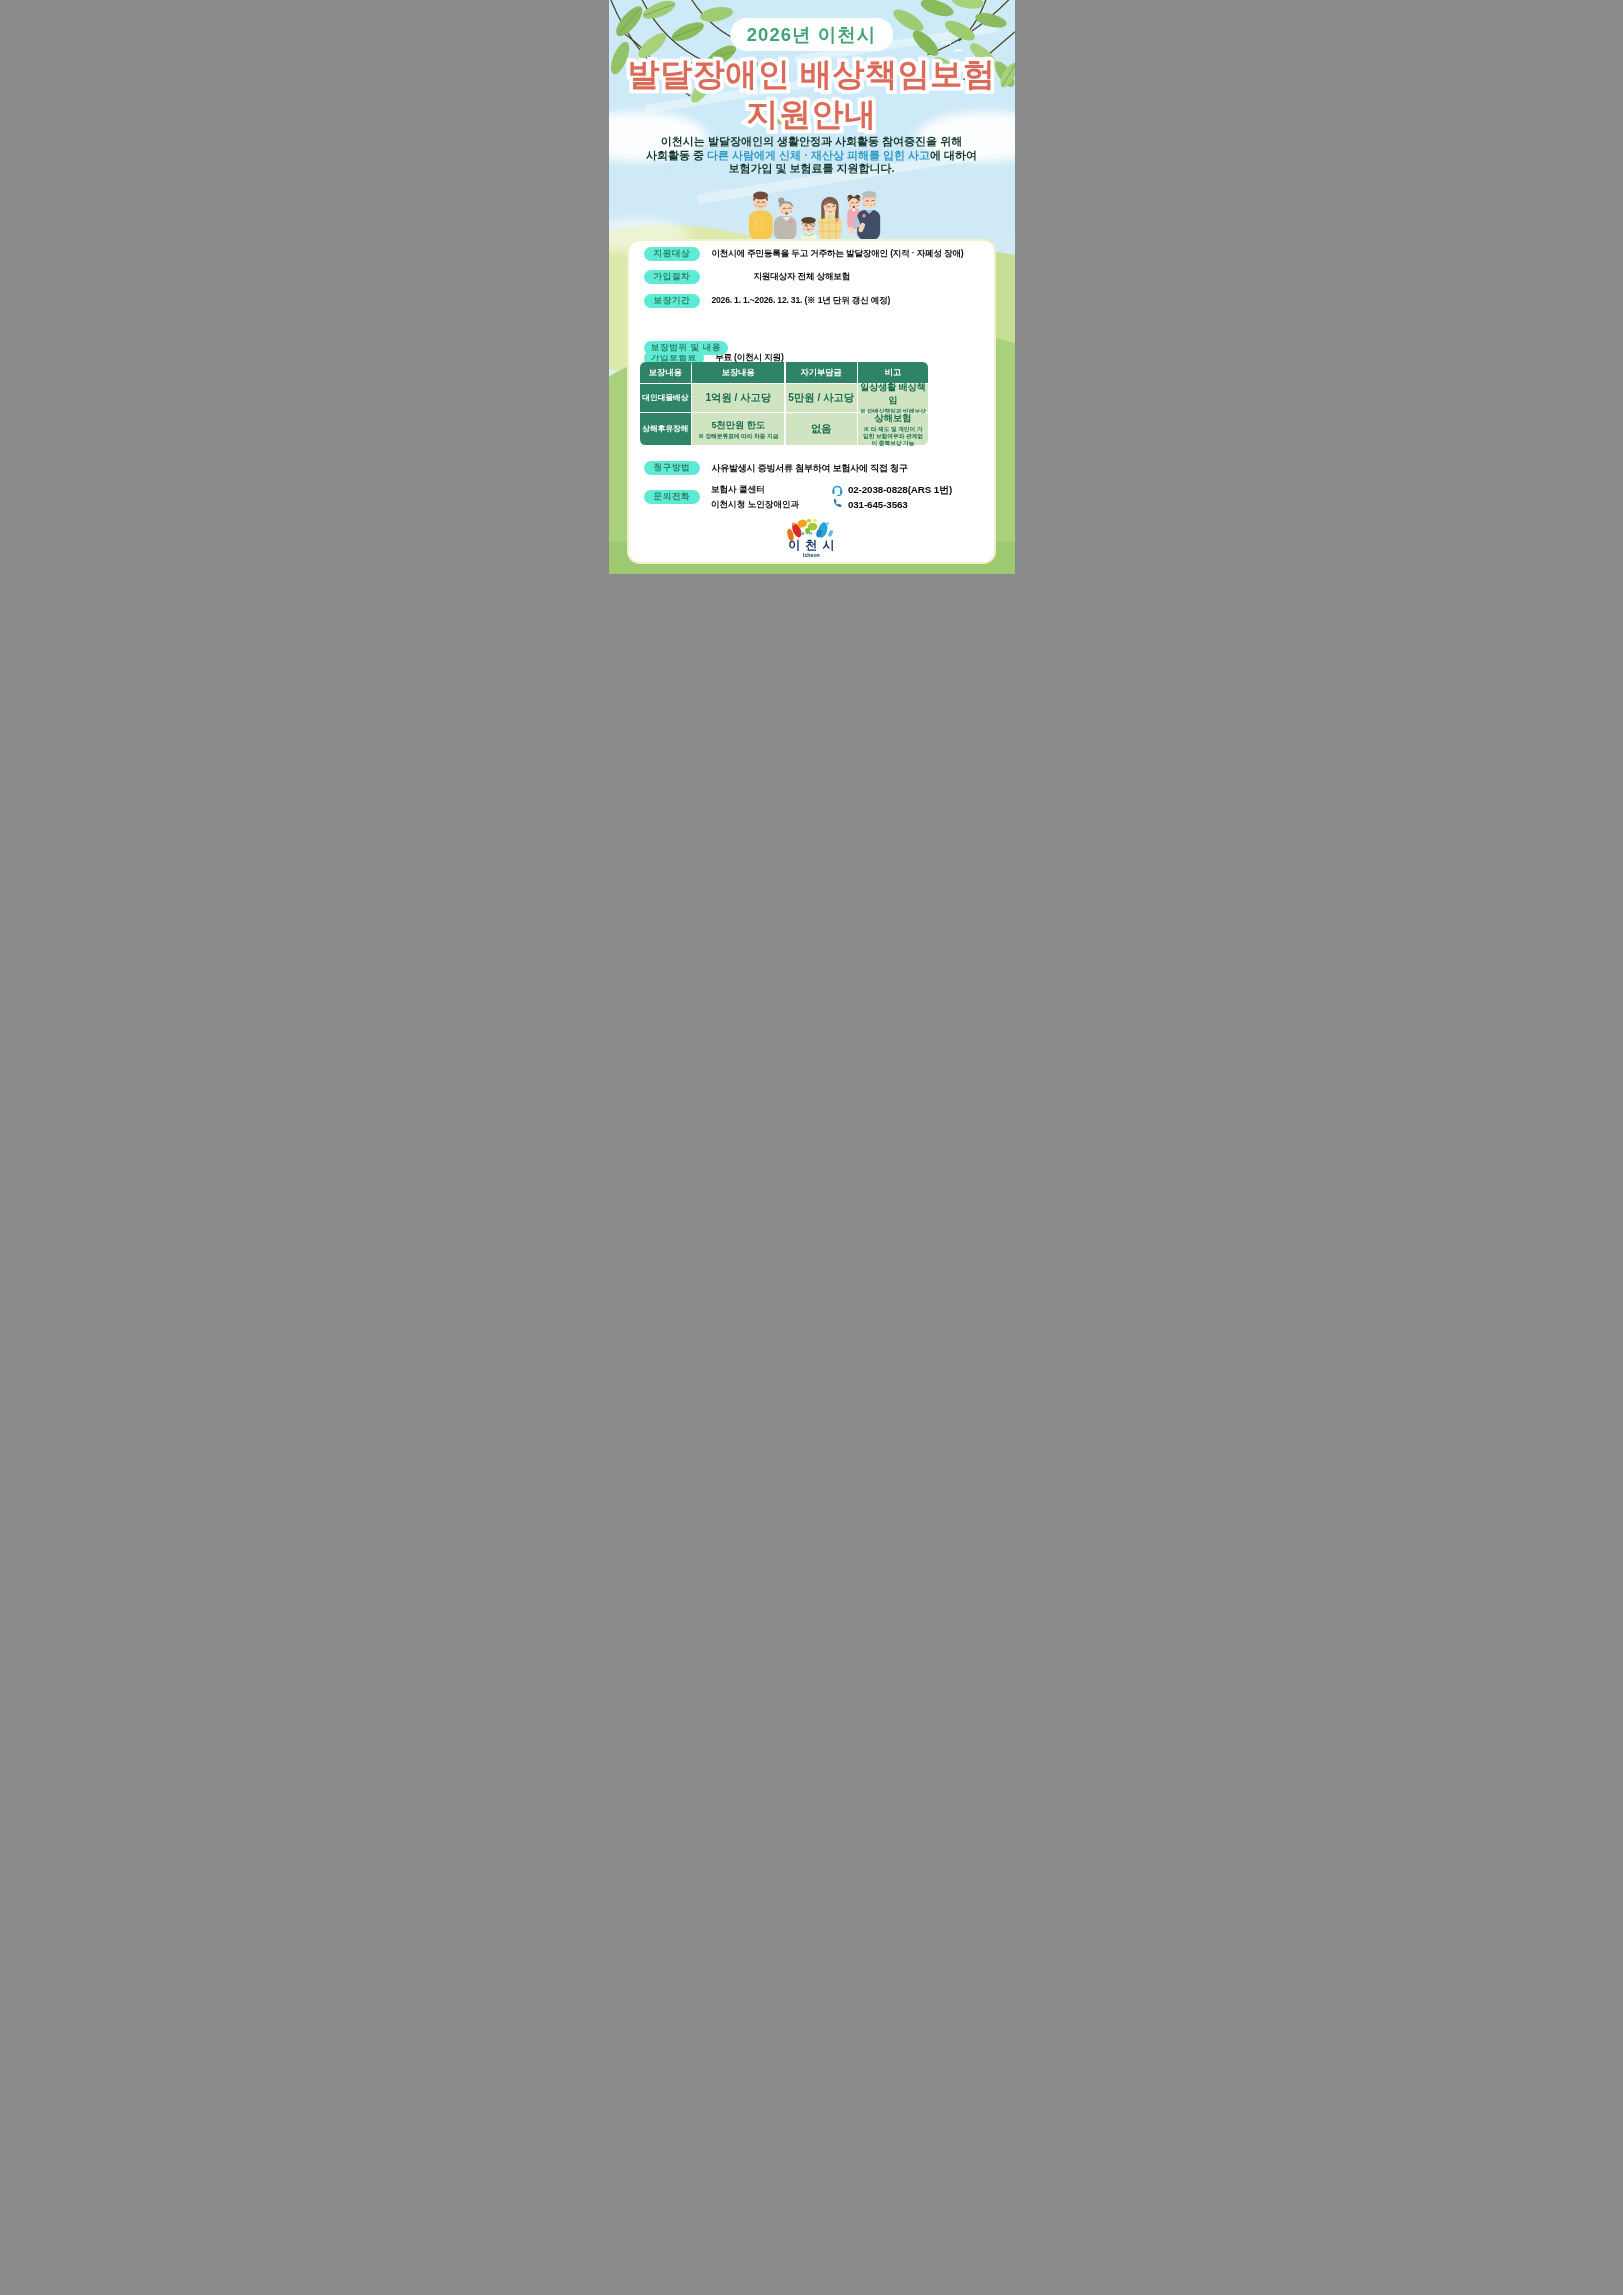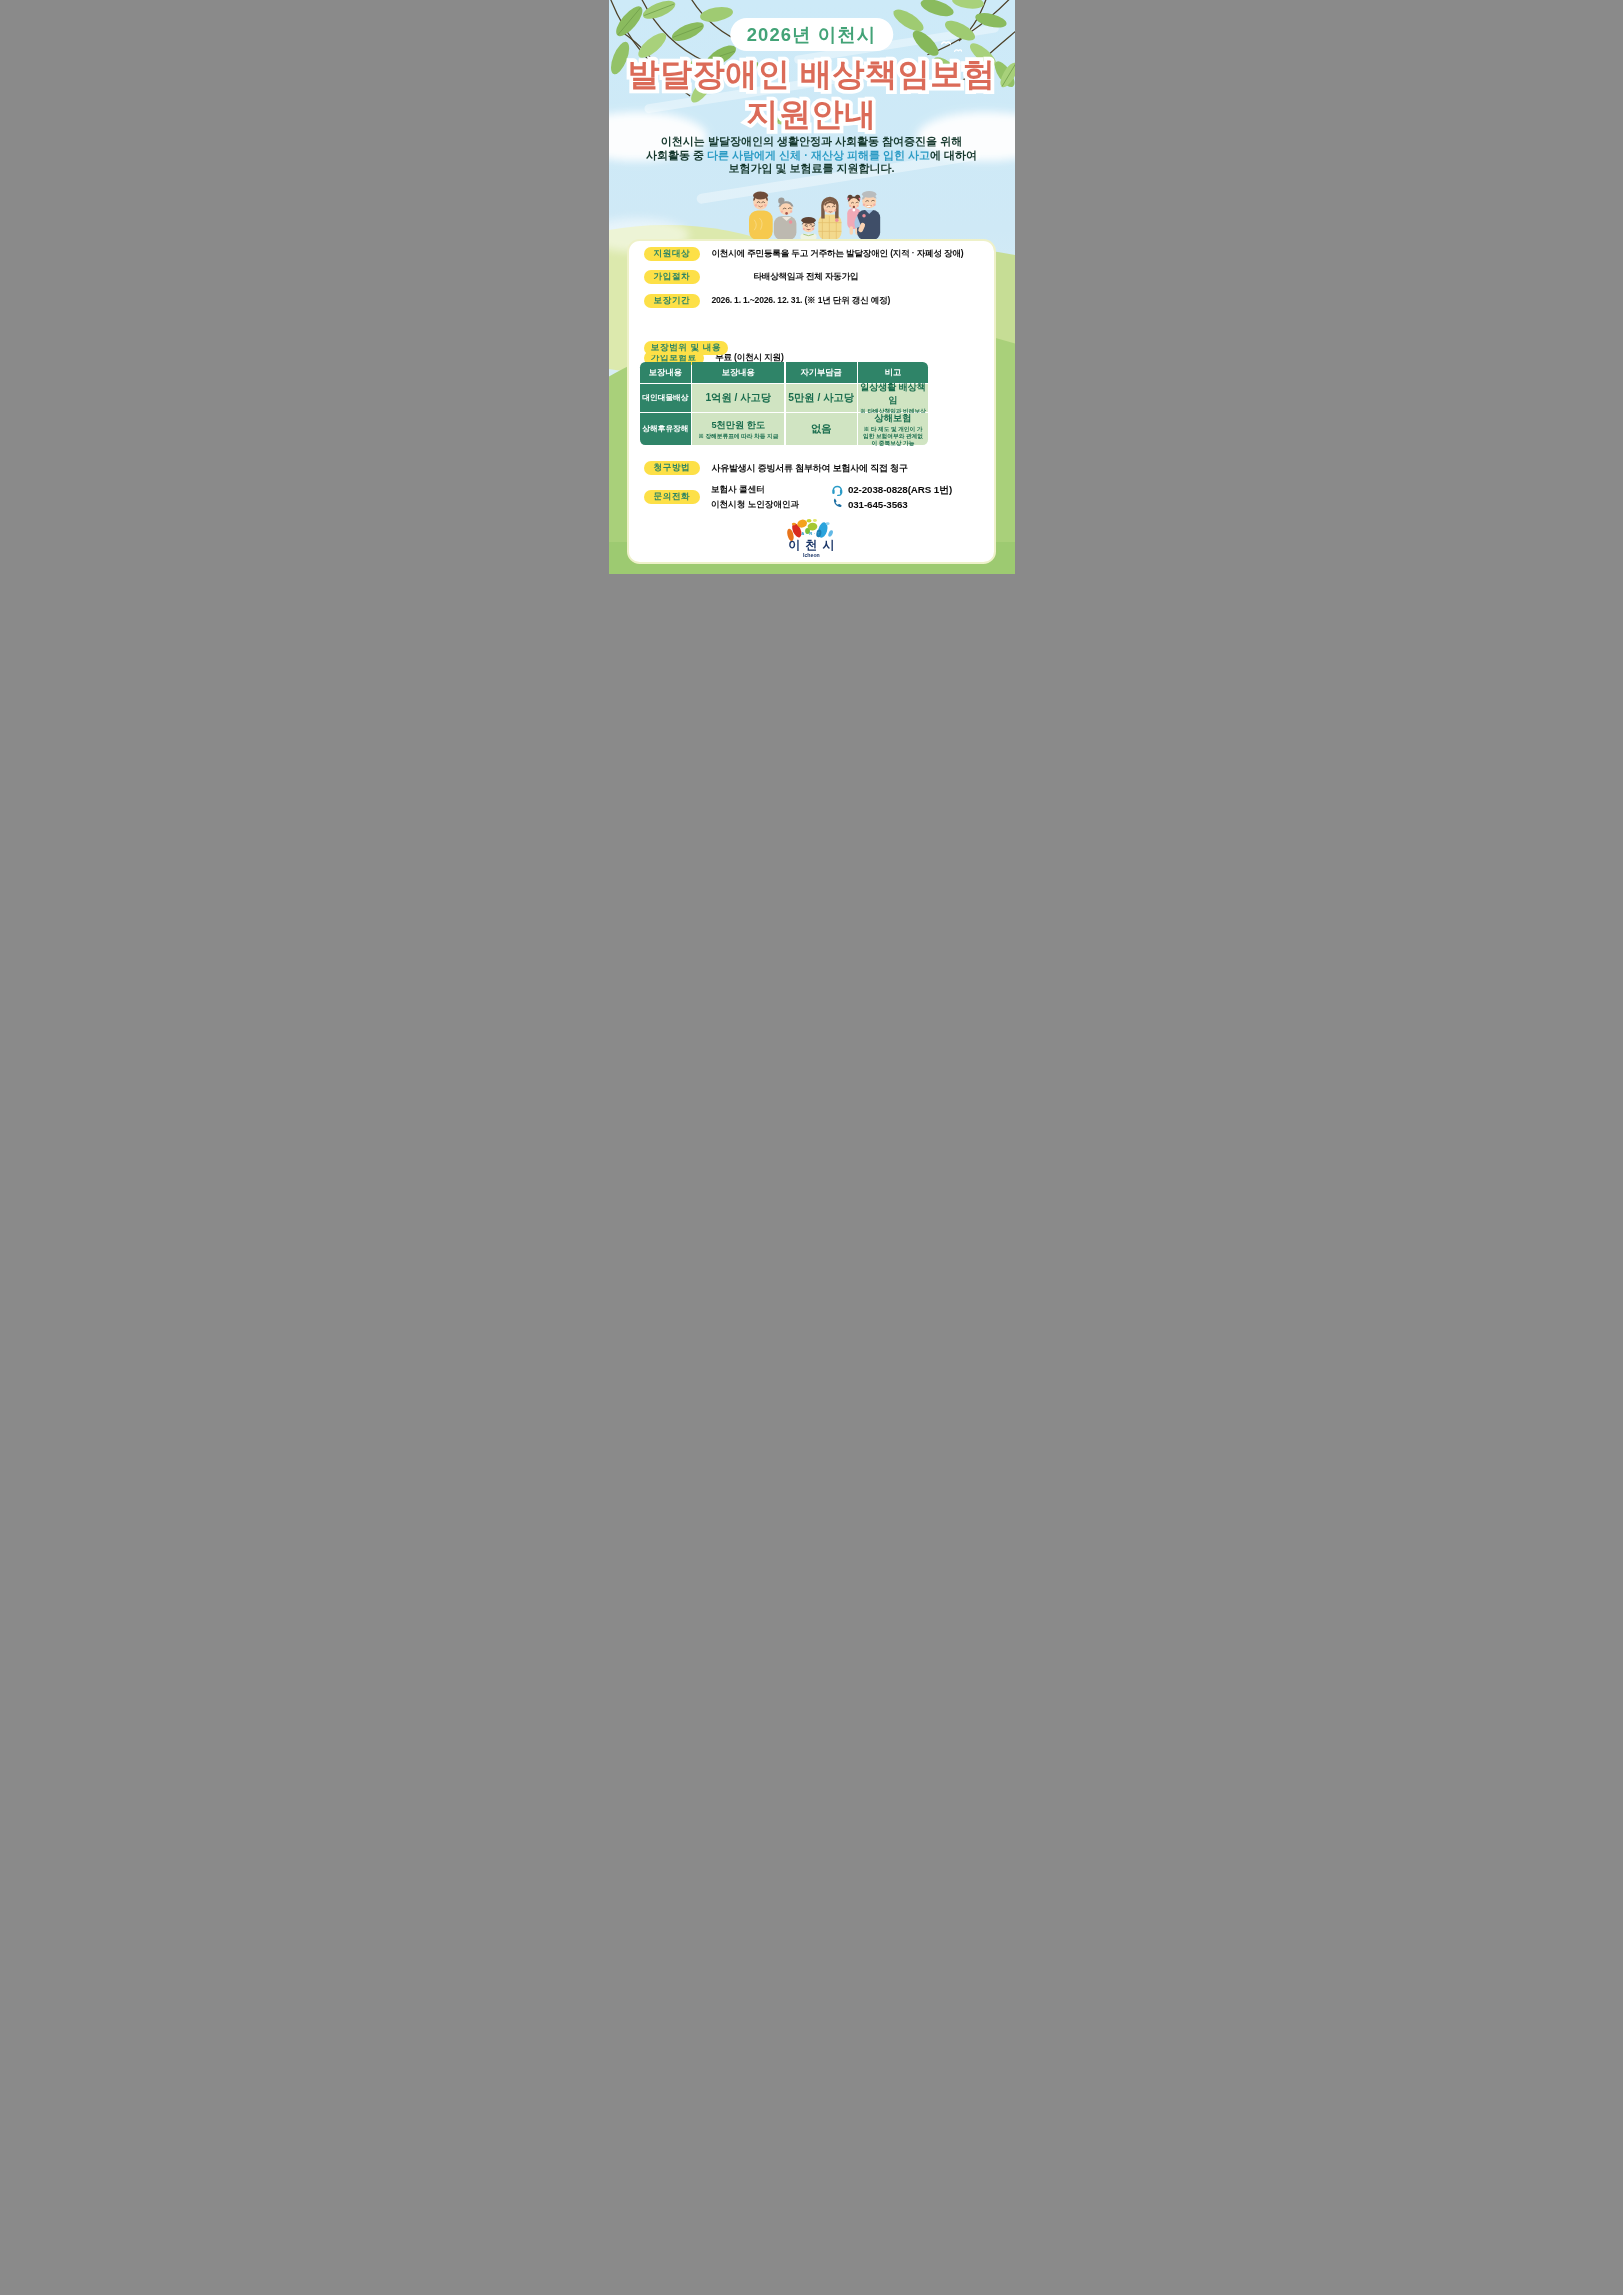--- a/index.html
+++ b/index.html
@@ -29,21 +29,21 @@
   .title .fill{color:#db6b58;}
   
   .intro{position:absolute;top:135px;left:0;width:100%;text-align:center;font-size:11px;
          line-height:13.5px;font-weight:bold;color:#17392e;z-index:4;white-space:nowrap;}
   .intro .hl{color:#2d9cc5;}
   
   .family{position:absolute;left:133px;top:188px;width:140px;height:52px;z-index:3;}
   
   .card{position:absolute;left:18.4px;top:239px;width:369px;height:325px;background:#fff;
         border:2.9px solid #eef1c9;border-radius:12.6px;box-sizing:border-box;z-index:6;}
-  .pill{display:inline-flex;align-items:center;justify-content:center;background:#fde047;
+  .pill{display:inline-flex;align-items:center;justify-content:center;background:#5eead4;
         color:#2d8464;font-weight:bold;font-size:8.6px;height:14.3px;border-radius:7.5px;
         padding:0 6.9px;min-width:56px;box-sizing:border-box;letter-spacing:0.6px;white-space:nowrap;}
   .info-row{position:absolute;left:15px;display:flex;align-items:center;height:14.3px;}
   .info-val{margin-left:11.5px;font-size:8.6px;font-weight:bold;color:#101010;
             letter-spacing:-0.2px;white-space:nowrap;}
   
   .tbl{position:absolute;left:11px;top:121px;width:288px;}
   .trow{display:flex;gap:1.4px;margin-bottom:1.4px;}
   .cell{box-sizing:border-box;display:flex;flex-direction:column;align-items:center;
         justify-content:center;text-align:center;}
@@ -256,21 +256,21 @@
   </svg>
 
   <div class="card">
 
     <div class="info-row" style="top:5.7px;">
       <span class="pill">지원대상</span>
       <span class="info-val">이천시에 주민등록을 두고 거주하는 발달장애인 (지적 · 자폐성 장애)</span>
     </div>
     <div class="info-row" style="top:29px;gap:42px;">
       <span class="pill">가입절차</span>
-      <span class="info-val">타배상책임과 전체 자동가입</span>
+      <span class="info-val">지원대상자 전체 상해보험</span>
     </div>
     <div class="info-row" style="top:53px;">
       <span class="pill">보장기간</span>
       <span class="info-val">2026. 1. 1.~2026. 12. 31. (※ 1년 단위 갱신 예정)</span>
     </div>
     <div class="info-row" style="top:76px;margin-top:34px;">
       <span class="pill">가입보험료</span>
       <span class="info-val">무료 (이천시 지원)</span>
     </div>
 

